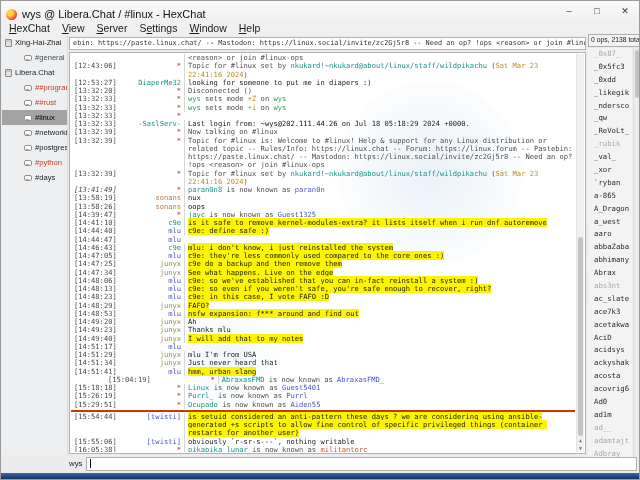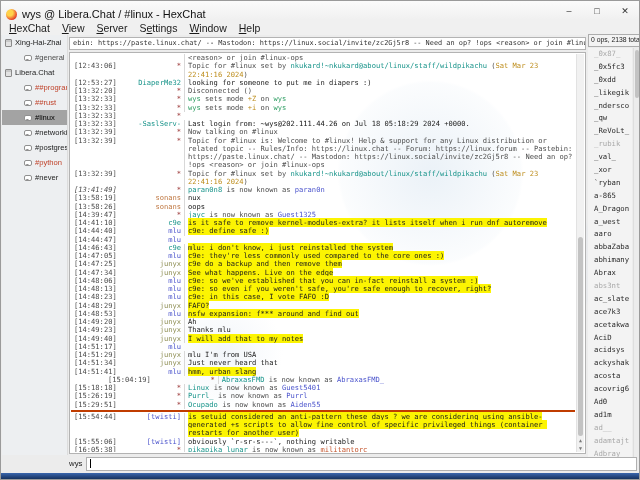--- a/index.html
+++ b/index.html
@@ -109,21 +109,21 @@
       <div class="tree-row channel">
         <span class="ico-chan"></span>
         <span>#postgresql</span>
       </div>
       <div class="tree-row channel">
         <span class="ico-chan"></span>
         <span style="color: rgb(192, 67, 43);">#python</span>
       </div>
       <div class="tree-row channel">
         <span class="ico-chan"></span>
-        <span>#never</span>
+        <span>#days</span>
       </div>
     </div>
 
   <div class="topicbar">ebin: https://paste.linux.chat/ -- Mastodon: https://linux.social/invite/zc2Gj5r8 -- Need an op? !ops &lt;reason&gt; or join #linux-ops</div>
 
   <div class="chat">
     <div class="chatlines">
         <div class="c-row">
           <span class="c-time" style="color: rgb(74, 74, 74);"></span>
           <span class="c-nick" style="color: rgb(27, 27, 27);"></span>

